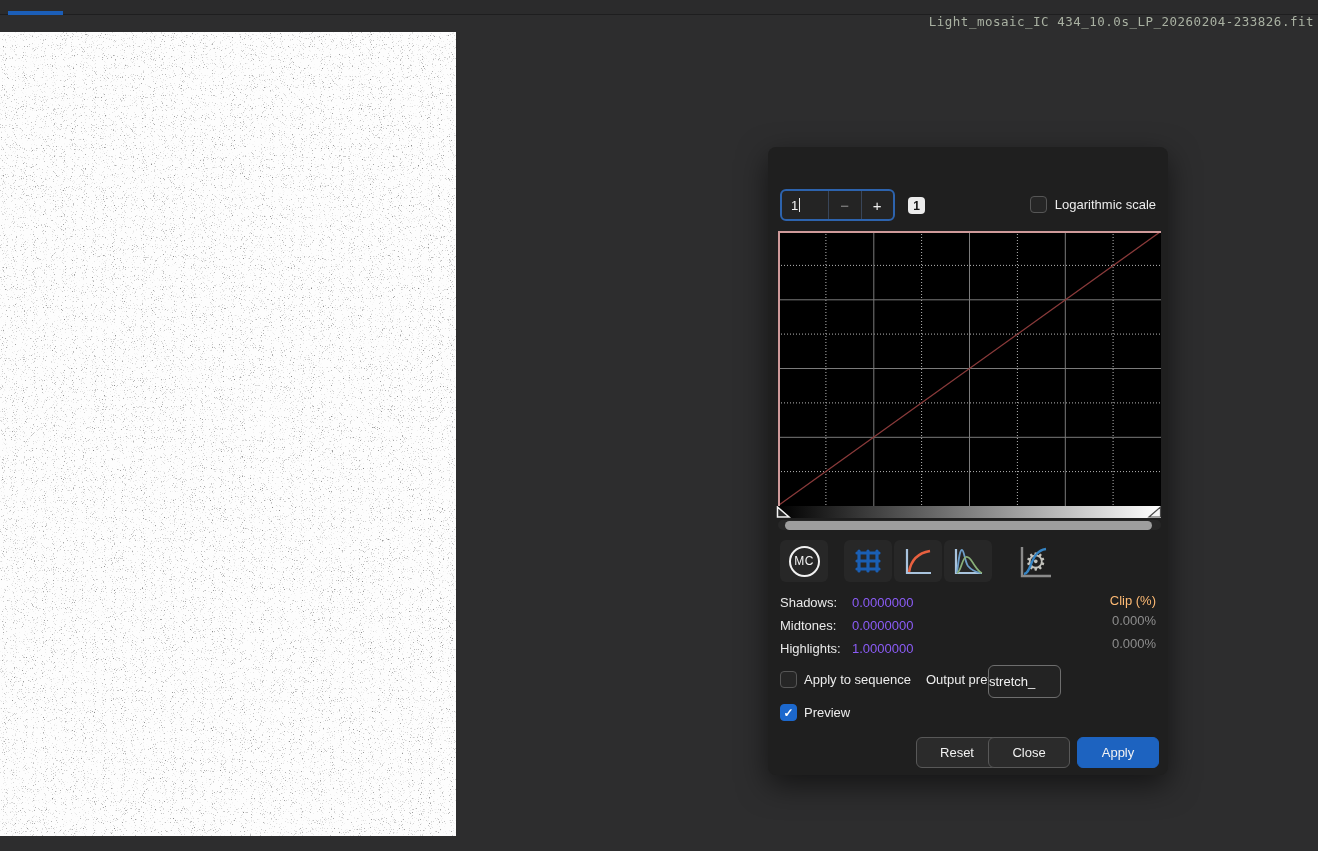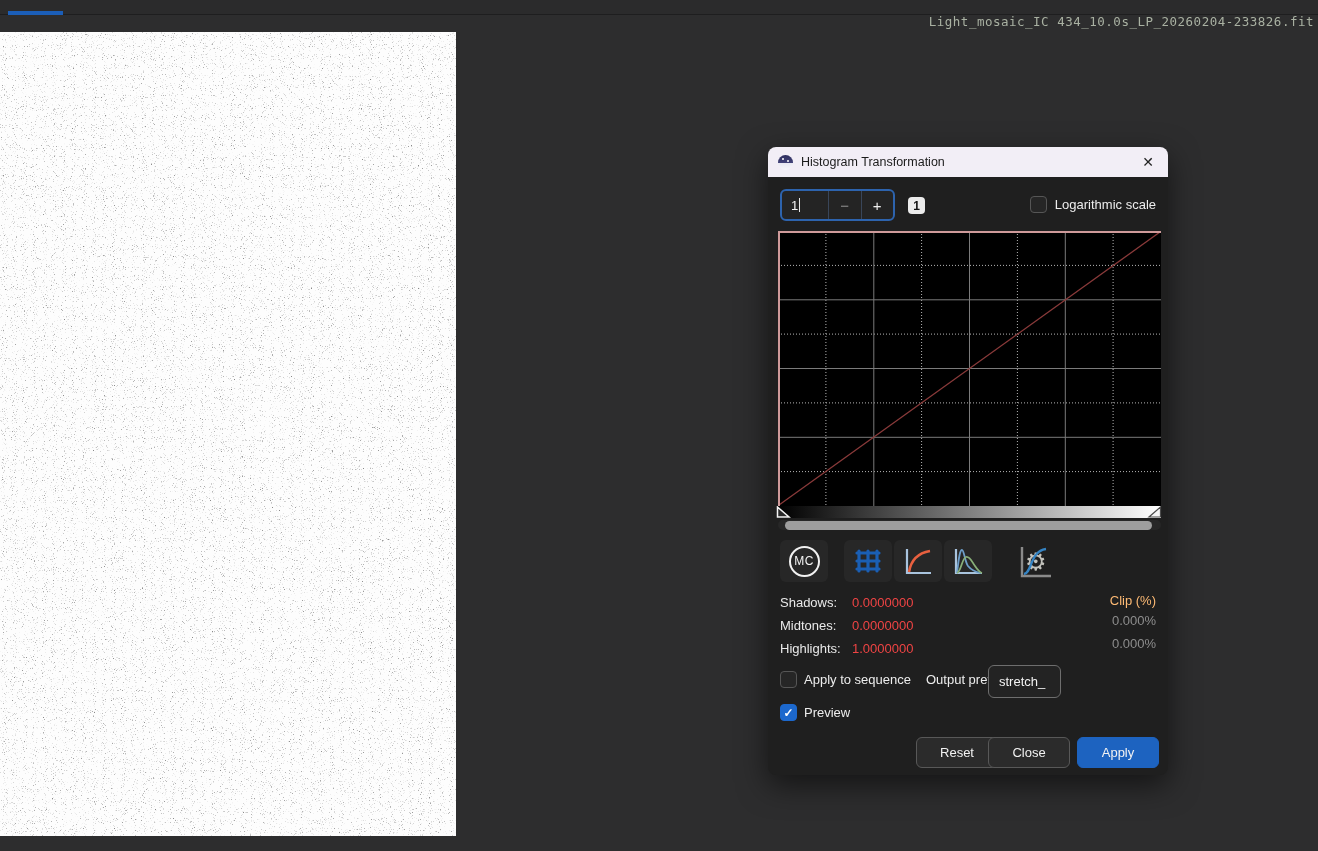--- a/index.html
+++ b/index.html
@@ -66,29 +66,29 @@
              border-radius:6px; display:flex; align-items:center; justify-content:center; }
   .btn-mc { left:12px; } .btn-grid { left:76px; } .btn-curve { left:126px; } .btn-hist { left:176px; }
   .mc-circle { width:31px; height:31px; border:2px solid #f2f2f2; border-radius:50%;
                display:flex; align-items:center; justify-content:center;
                font-size:12px; color:#f2f2f2; letter-spacing:0.5px; }
   .flat-icon { position:absolute; left:244px; top:394px; width:44px; height:41px;
                display:flex; align-items:center; justify-content:center; }
 
   
   .param-label { position:absolute; left:12px; color:#e9e9e9; }
-  .param-value { position:absolute; left:84px; color:#ef4444; }
+  .param-value { position:absolute; left:84px; color:#8b5cf6; }
   .clip-header { position:absolute; right:12px; top:446px; color:#fdba74; }
   .clip-val { position:absolute; right:12px; color:#8d8d8d; }
 
   
   .seqrow { position:absolute; left:12px; top:524px; display:flex; align-items:center; gap:7px; }
   .prefix-input { position:absolute; left:220px; top:518px; width:73px; height:33px;
                   background:#232323; border:1px solid #6e6e6e; border-radius:6px;
-                  color:#f2f2f2; font-size:13px; padding-left:10px;
+                  color:#f2f2f2; font-size:13px; 
                   font-family:"Liberation Sans", sans-serif; outline:none; }
   .prevrow { position:absolute; left:12px; top:557px; display:flex; align-items:center; gap:7px; }
 
   
   .actbtn { position:absolute; top:590px; width:82px; height:31px; border-radius:6px;
             display:flex; align-items:center; justify-content:center; font-size:13px; color:#f2f2f2;
             background:#2b2b2b; border:1px solid #585858; }
   .btn-reset { left:148px;text-align:center; } .btn-close { left:220px; }
   .btn-apply { left:309px; background:#1d63c0; border:1px solid #1d63c0; }
 </style>
@@ -112,28 +112,20 @@
           <feColorMatrix type="matrix" values="0 0 0 0 0.25  0 0 0 0 0.25  0 0 0 0 0.25  4 0 0 0 -2.5"></feColorMatrix>
         </filter>
       </defs>
       <rect width="456" height="804" fill="#fdfdfd"></rect>
       <rect width="456" height="804" filter="url(#grain)"></rect>
     </svg>
   </div>
 
   <div class="dialog">
 
-    <div class="titlebar">
-      <span class="app-icon">
-          <i class="s1"></i>
-          <i class="s2"></i>
-        </span>
-      <span class="title">Histogram Transformation</span>
-      <span class="close">✕</span>
-    </div>
 
     <div class="spin-group">
       <div class="spin-value">
         <span>1</span>
           <span class="caret"></span>
       </div>
       <div class="spin-sep"></div>
       <div class="spin-btn spin-minus">−</div>
       <div class="spin-sep"></div>
       <div class="spin-btn spin-plus">+</div>

